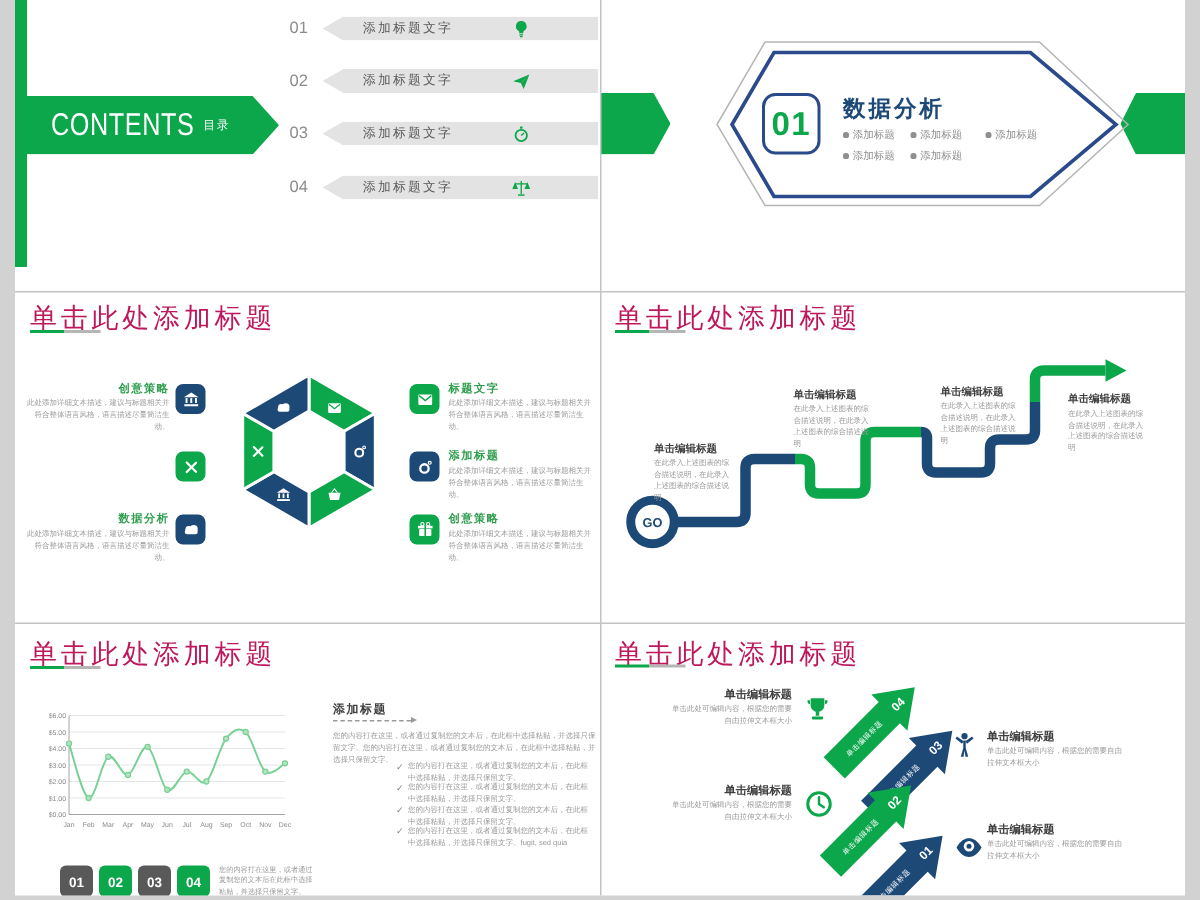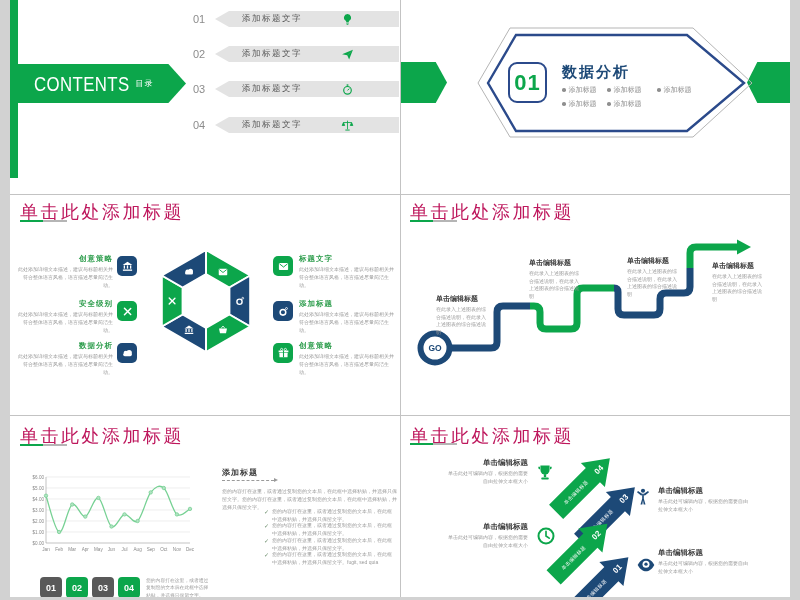--- a/index.html
+++ b/index.html
@@ -219,24 +219,20 @@
       <p>此处添加详细文本描述，建议与标题相关并符合整体语言风格，语言描述尽量简洁生动。</p>
     </div>
     <div class="ibox bgblue" style="left:107px;top:62px">
       <svg viewBox="0 0 24 24" width="13" height="13" fill="#fff">
           <path d="M12 3L3 9h18z"></path>
           <rect x="5" y="10" width="2.4" height="6"></rect>
           <rect x="10.8" y="10" width="2.4" height="6"></rect>
           <rect x="16.6" y="10" width="2.4" height="6"></rect>
           <rect x="3.5" y="17.5" width="17" height="2.5"></rect>
         </svg>
-    </div>
-    <div class="feat fr" style="left:4px;top:105px">
-      <h4>安全级别</h4>
-      <p>此处添加详细文本描述，建议与标题相关并符合整体语言风格，语言描述尽量简洁生动。</p>
     </div>
     <div class="ibox bggreen" style="left:107px;top:107px">
       <svg viewBox="0 0 24 24" width="13" height="13" fill="#fff">
           <rect x="10.8" y="2.5" width="2.8" height="19" rx="1.4" transform="rotate(45 12 12)"></rect>
           <rect x="10.8" y="2.5" width="2.8" height="19" rx="1.4" transform="rotate(-45 12 12)"></rect>
         </svg>
     </div>
     <div class="feat fr" style="left:4px;top:147px">
       <h4>数据分析</h4>
       <p>此处添加详细文本描述，建议与标题相关并符合整体语言风格，语言描述尽量简洁生动。</p>

